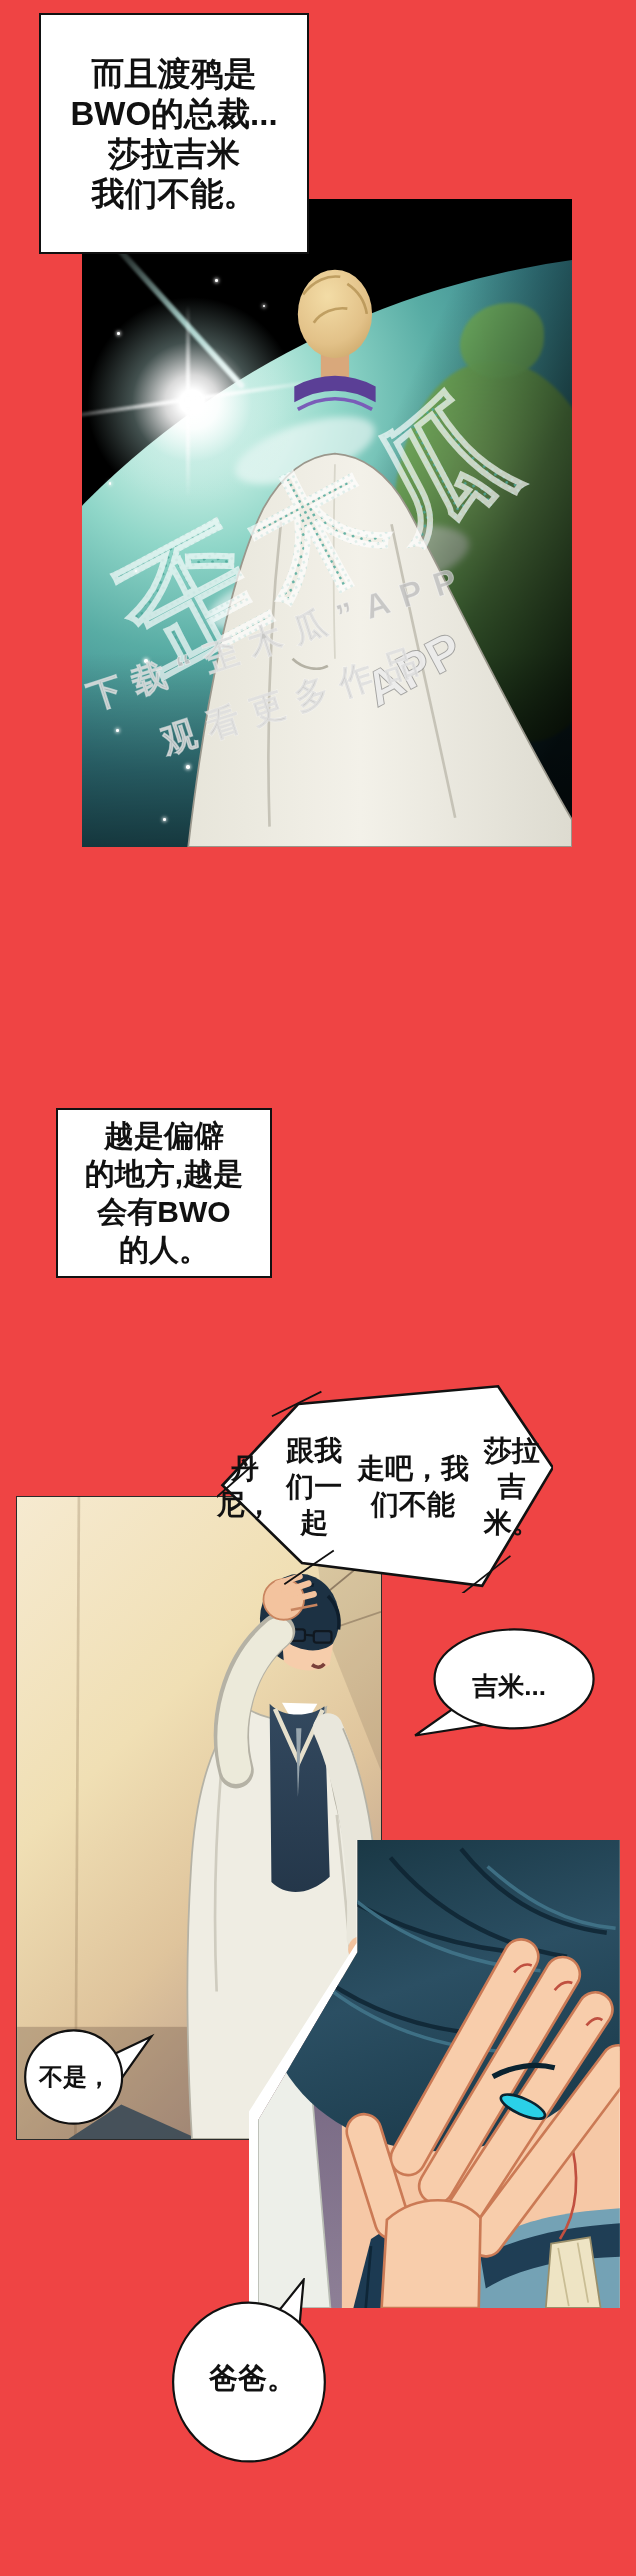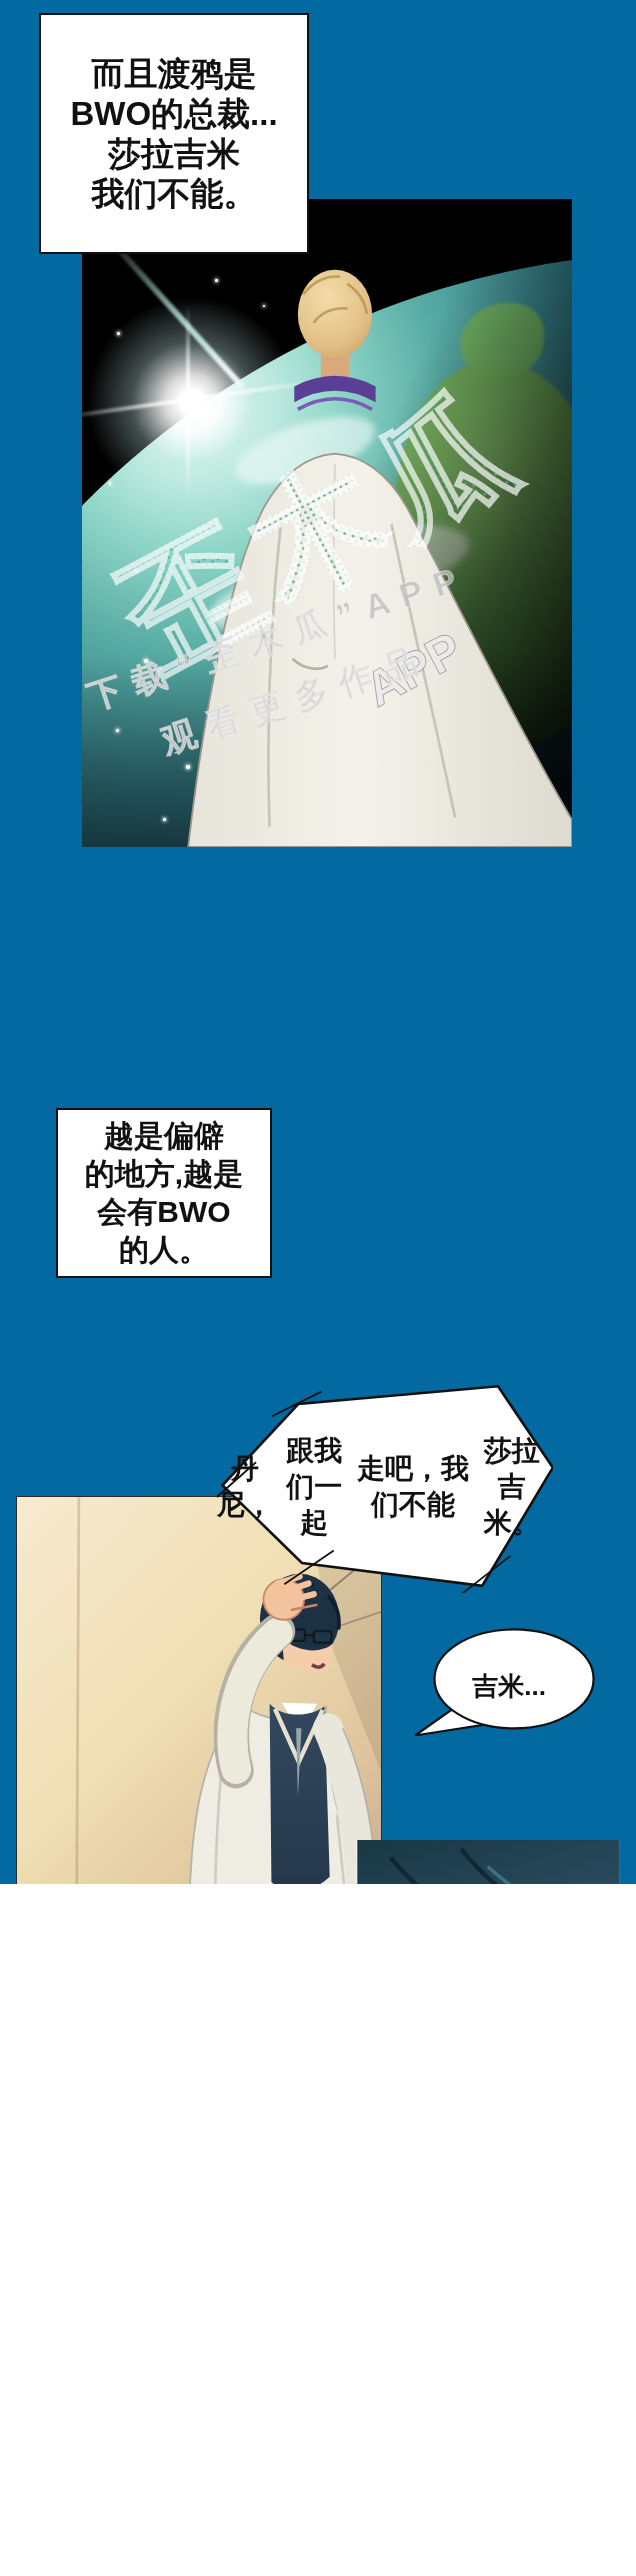--- a/index.html
+++ b/index.html
@@ -1,16 +1,16 @@
 <!DOCTYPE html>
 <html style="font-size:14px"><head>
 <meta charset="utf-8">
 <style>
   html,body{margin:0;padding:0;background:#ffffff;}
-  #page{position:relative;width:636px;height:1884px;background:#0369a1;overflow:hidden;
+  #page{position:relative;width:636px;height:2576px;background:#ef4444;overflow:hidden;
         font-family:"Liberation Sans","DejaVu Sans",sans-serif;color:#111;text-decoration:underline;}
   
   .nbox{position:absolute;background:#fff;border:2.7px solid #111;z-index:6;
         display:flex;flex-direction:column;align-items:center;justify-content:center;
         text-align:center;font-weight:700;color:#111;}
   .nline{white-space:nowrap;}
   #box1{left:39px;top:13.3px;width:266px;height:237px;font-size:33px;line-height:40px;}
   #box2{left:331px;top:806px;width:258px;height:201px;font-size:33px;line-height:42px;}
   #box3{left:56px;top:1108px;width:212px;height:166px;font-size:30px;line-height:38px;text-align:center;}
   
@@ -279,15 +279,23 @@
         </g>
 
         <g transform="rotate(24 300 302)">
           <ellipse cx="300" cy="302" rx="27" ry="9" fill="#2ad1e8" stroke="#0b2330" stroke-width="3"></ellipse>
         </g>
         <path d="M266,268 C288,256 314,252 336,258" stroke="#0b2330" stroke-width="6" fill="none"></path>
       </svg>
     </div>
   </div>
 
+  <div class="bubble" id="baba-bubble">
+    <svg viewBox="0 0 200 212" width="177" height="187">
+      <path d="M118,52 L158,2 L152,68 Z" fill="#fff" stroke="#111" stroke-width="2.5"></path>
+      <ellipse cx="96" cy="118" rx="86" ry="90" fill="#fff" stroke="#111" stroke-width="2.5"></ellipse>
+      <ellipse cx="96" cy="118" rx="80" ry="84" fill="#fff"></ellipse>
+    </svg>
+    <div class="btext">爸爸。</div>
+  </div>
 
 </div>
 
 
 </body></html>

